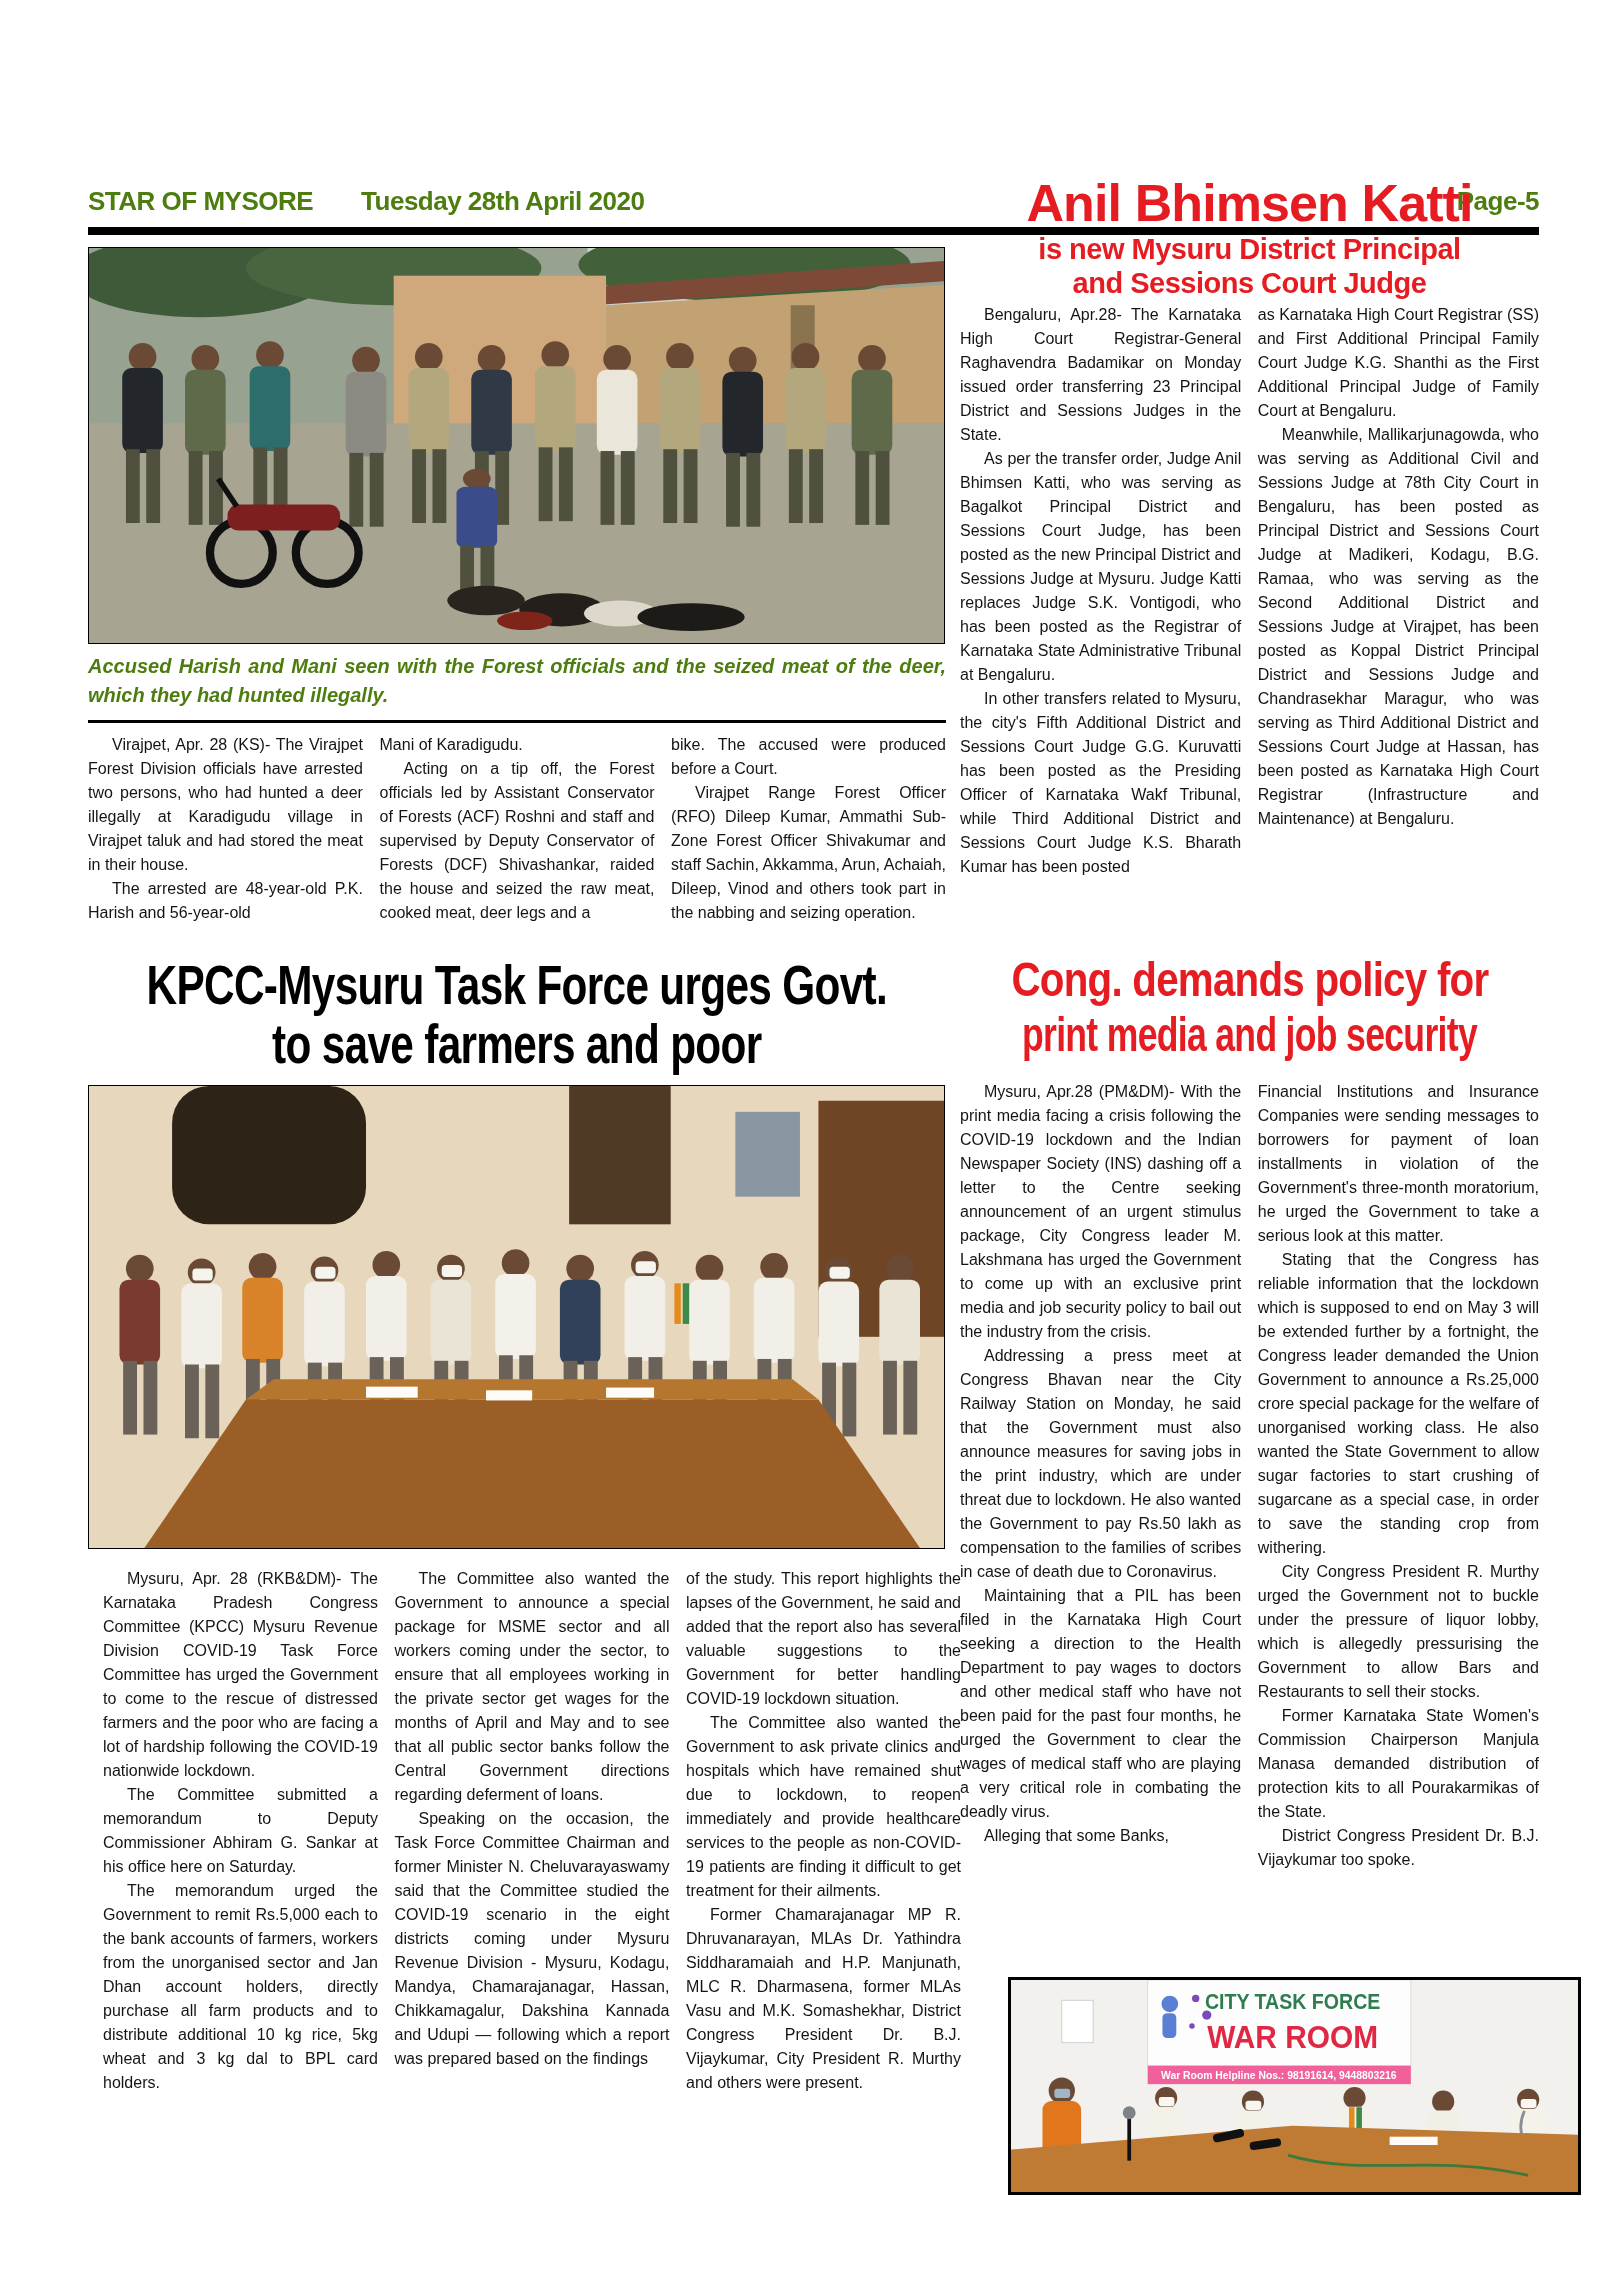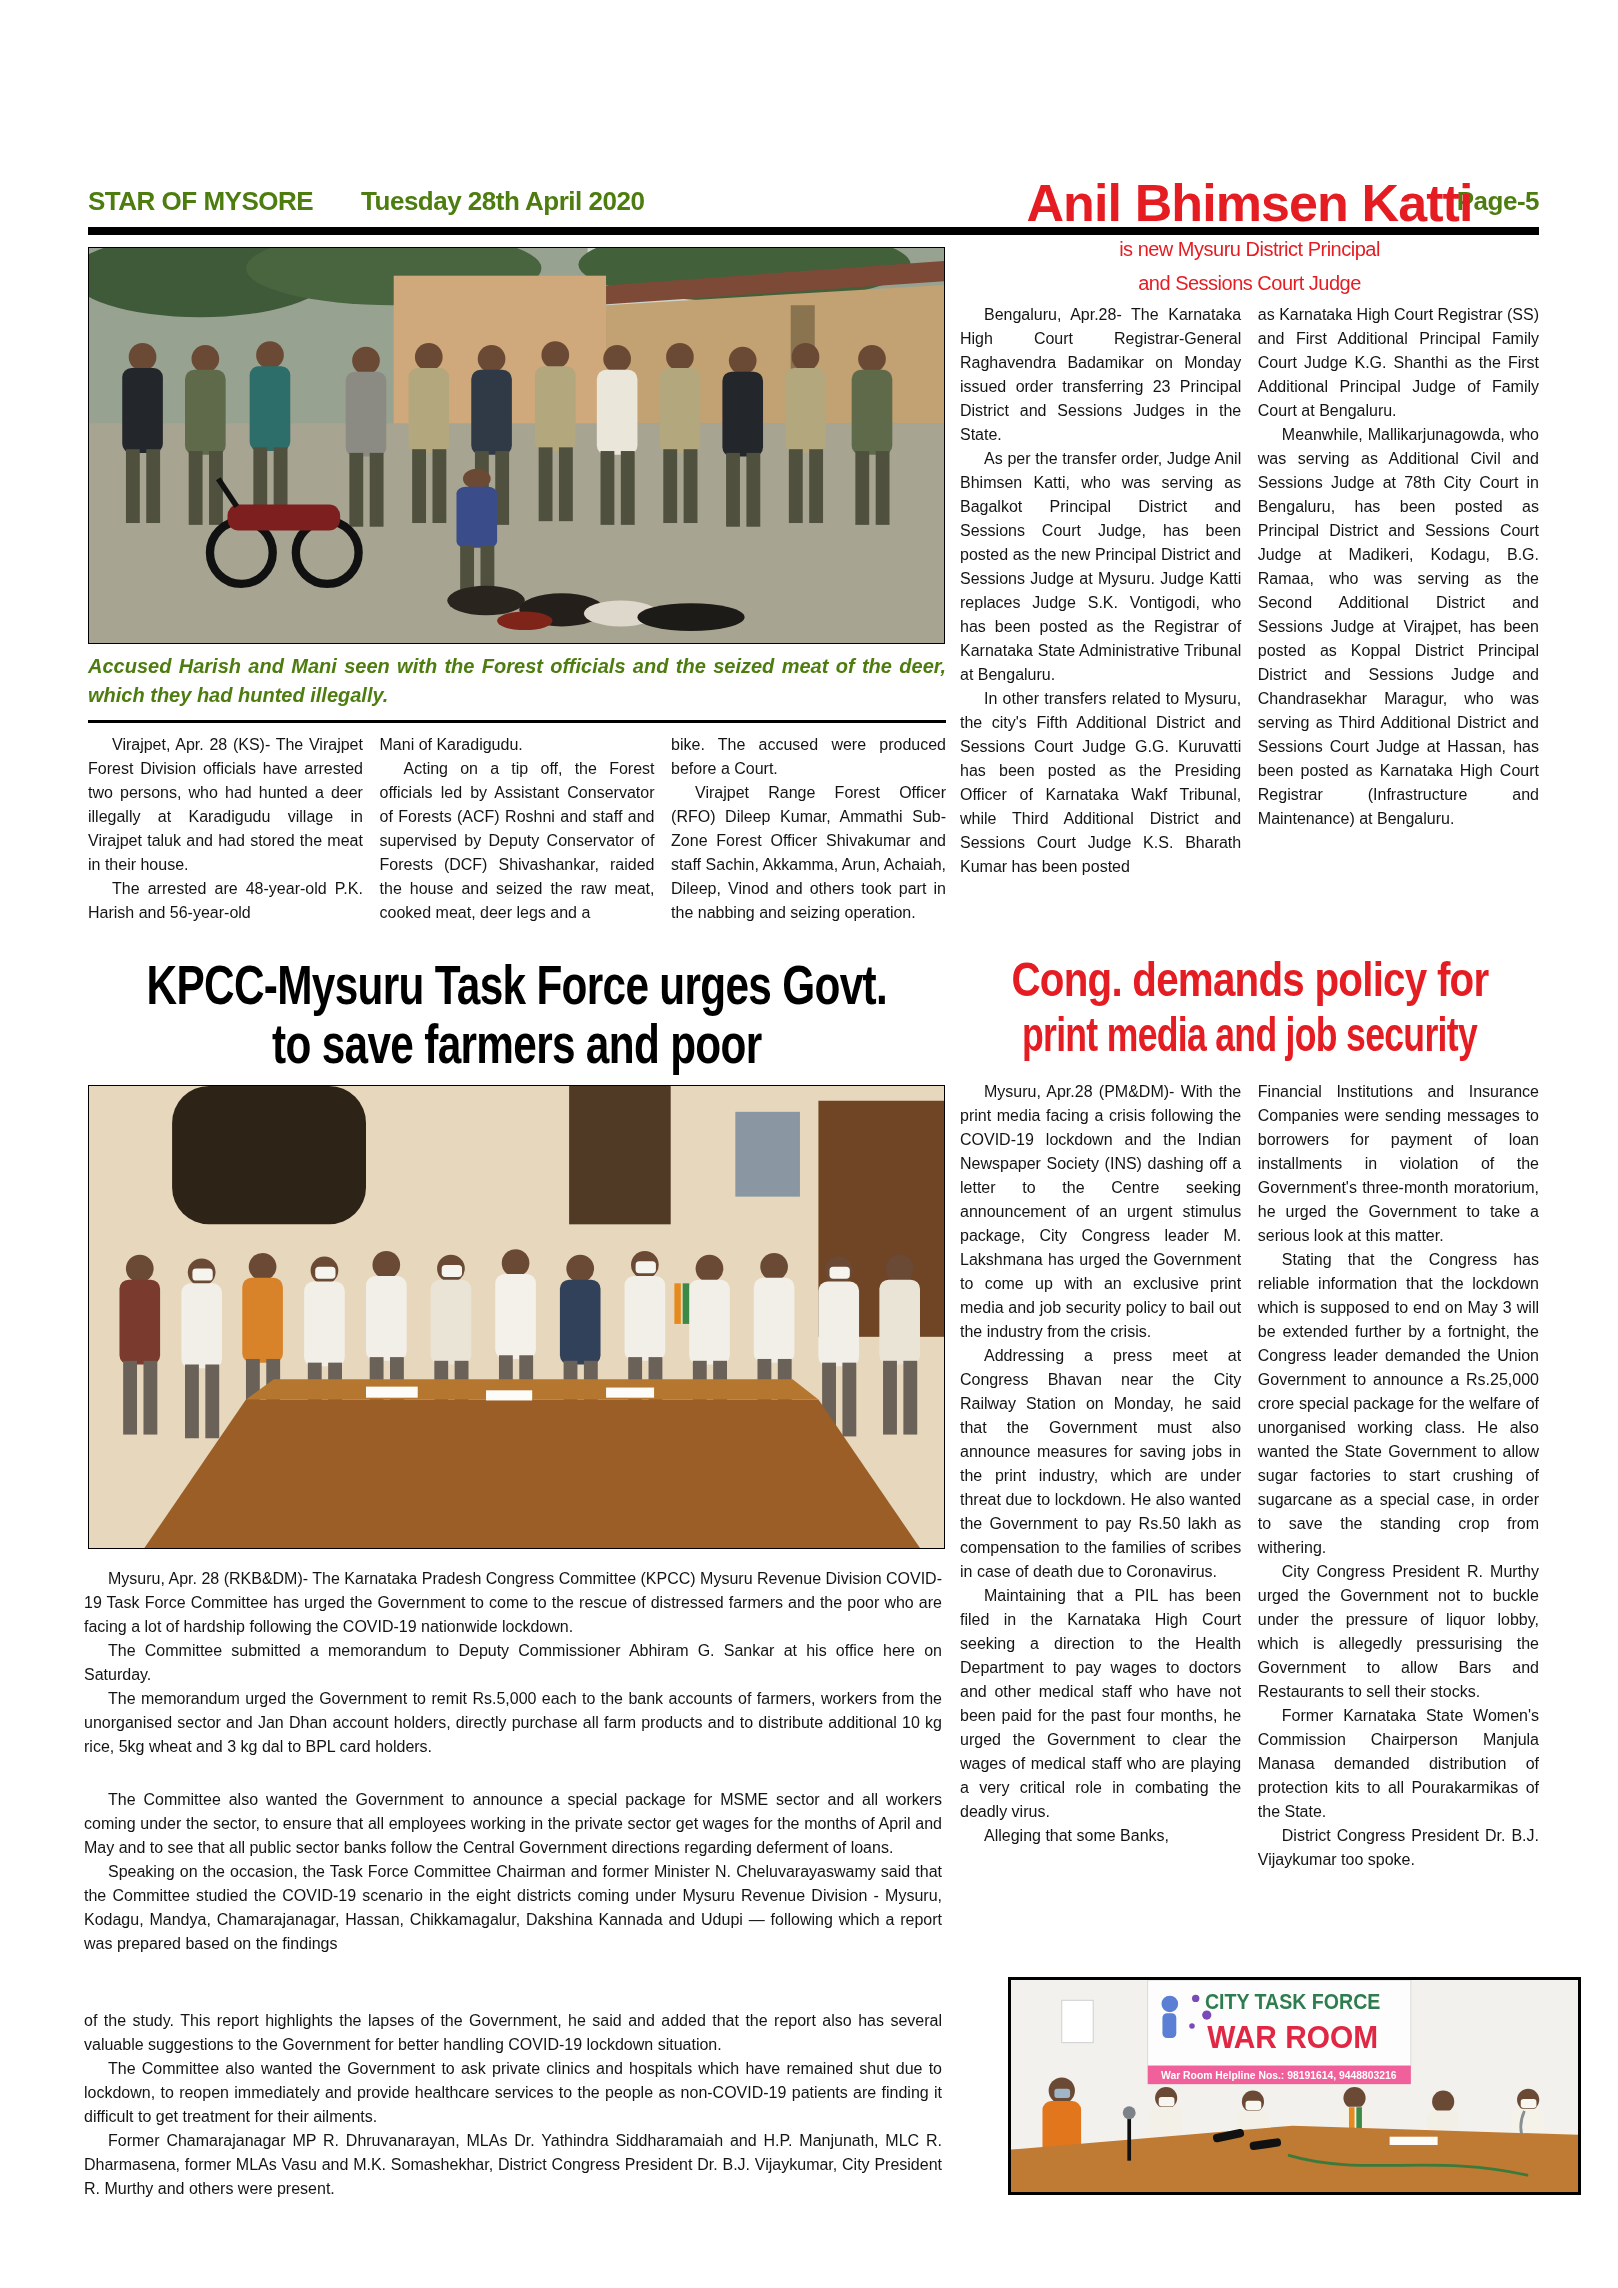--- a/index.html
+++ b/index.html
@@ -21,21 +21,21 @@
   .sx77 { transform:scaleX(0.77); }
   .sx84 { transform:scaleX(0.84); }
   .sx74 { transform:scaleX(0.74); }
   .red  { color:var(--headline-red,#e51d23); }
 
   .a1-headline { position:absolute; left:88px; top:172px; width:858px; }
   .a1-headline .hl-line { font-size:65px; }
 
   .a2-header { position:absolute; left:960px; top:175px; width:579px; text-align:center; }
   .a2-header .main { font-size:52px; font-weight:bold; line-height:57px; letter-spacing:-0.9px; }
-  .a2-header .sub  { font-size:20px; font-weight:normal; line-height:34px; letter-spacing:-0.5px; }
+  .a2-header .sub  { font-size:29px; font-weight:bold; line-height:34px; letter-spacing:-0.5px; }
 
   .a3-headline { position:absolute; left:88px; top:956px; width:858px; }
   .a3-headline .hl-line { font-size:55px; line-height:59px; }
 
   .a4-headline { position:absolute; left:960px; top:952px; width:579px; }
   .a4-headline .hl-line { font-size:48px; line-height:55px; }
 
   
   .photo { position:absolute; background:#cfcbc2; }
   .photo svg { display:block; width:100%; height:100%; }
@@ -50,21 +50,21 @@
 
   
   .body-cols { position:absolute; display:flex; gap:16.6px; font-size:16px; line-height:24px;
                text-align:justify; overflow:hidden; }
   .body-cols .col { flex:1 1 0; min-width:0; }
   .para { margin:0; text-indent:24px; }
   .col.cont .para:first-child { text-indent:0; }
 
   .a1-body { left:88px;  top:733px;  width:858px; height:223px; }
   .a2-body { left:960px; top:303px; width:579px; height:648px; }
-  .a3-body { left:84px;  top:1567px; width:858px; height:646px;flex-direction:column; }
+  .a3-body { left:103px;  top:1567px; width:858px; height:646px; }
   .a4-body { left:960px; top:1080px; width:579px; height:892px; }
 </style>
 </head>
 <body>
 
 <div class="page">
 
   <svg width="0" height="0" style="position:absolute" aria-hidden="true">
     <defs>
       <g id="fig">

